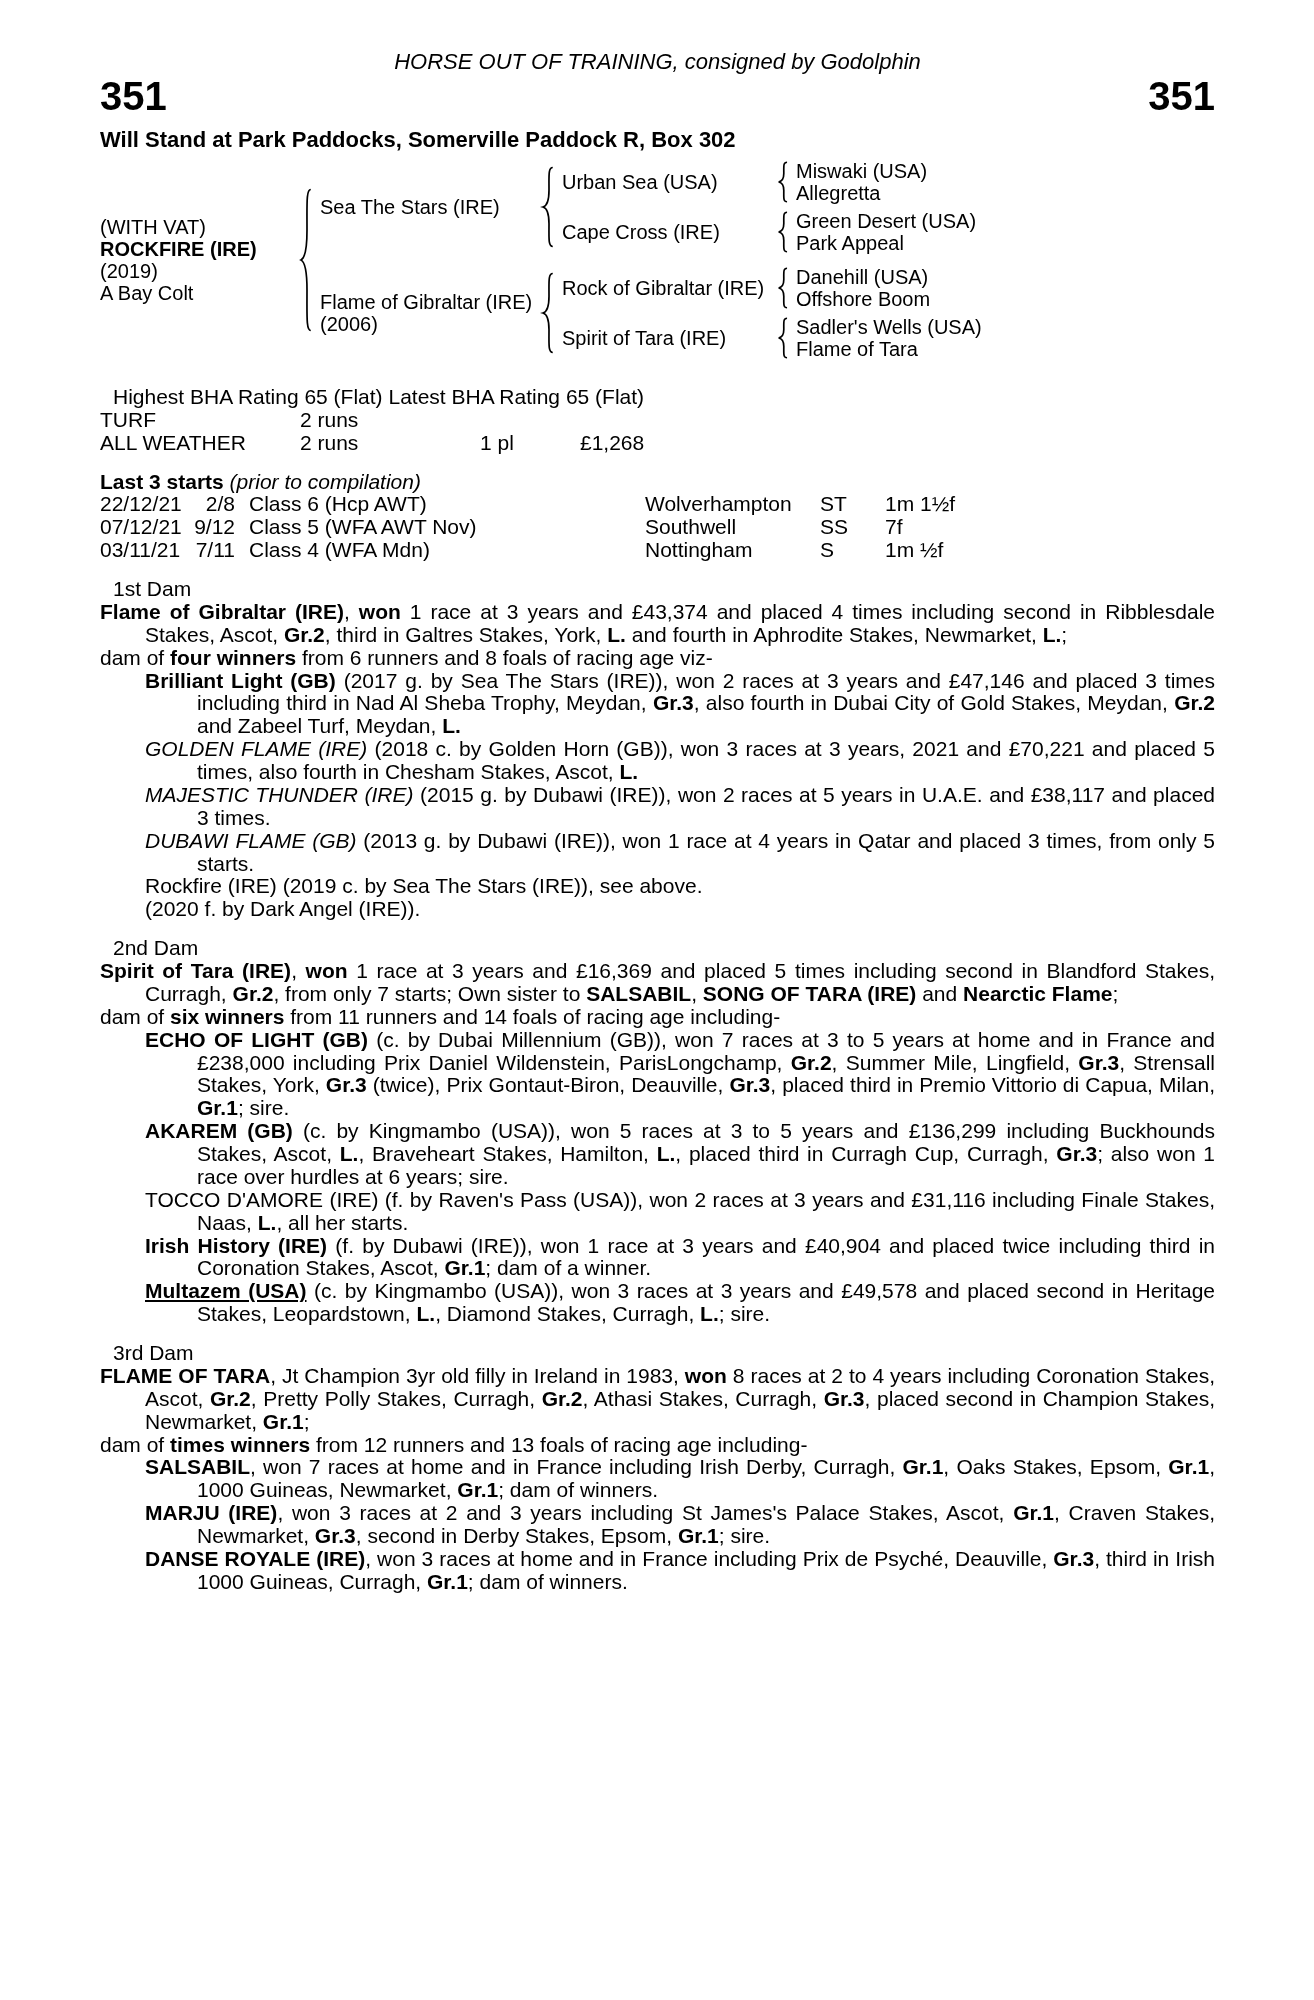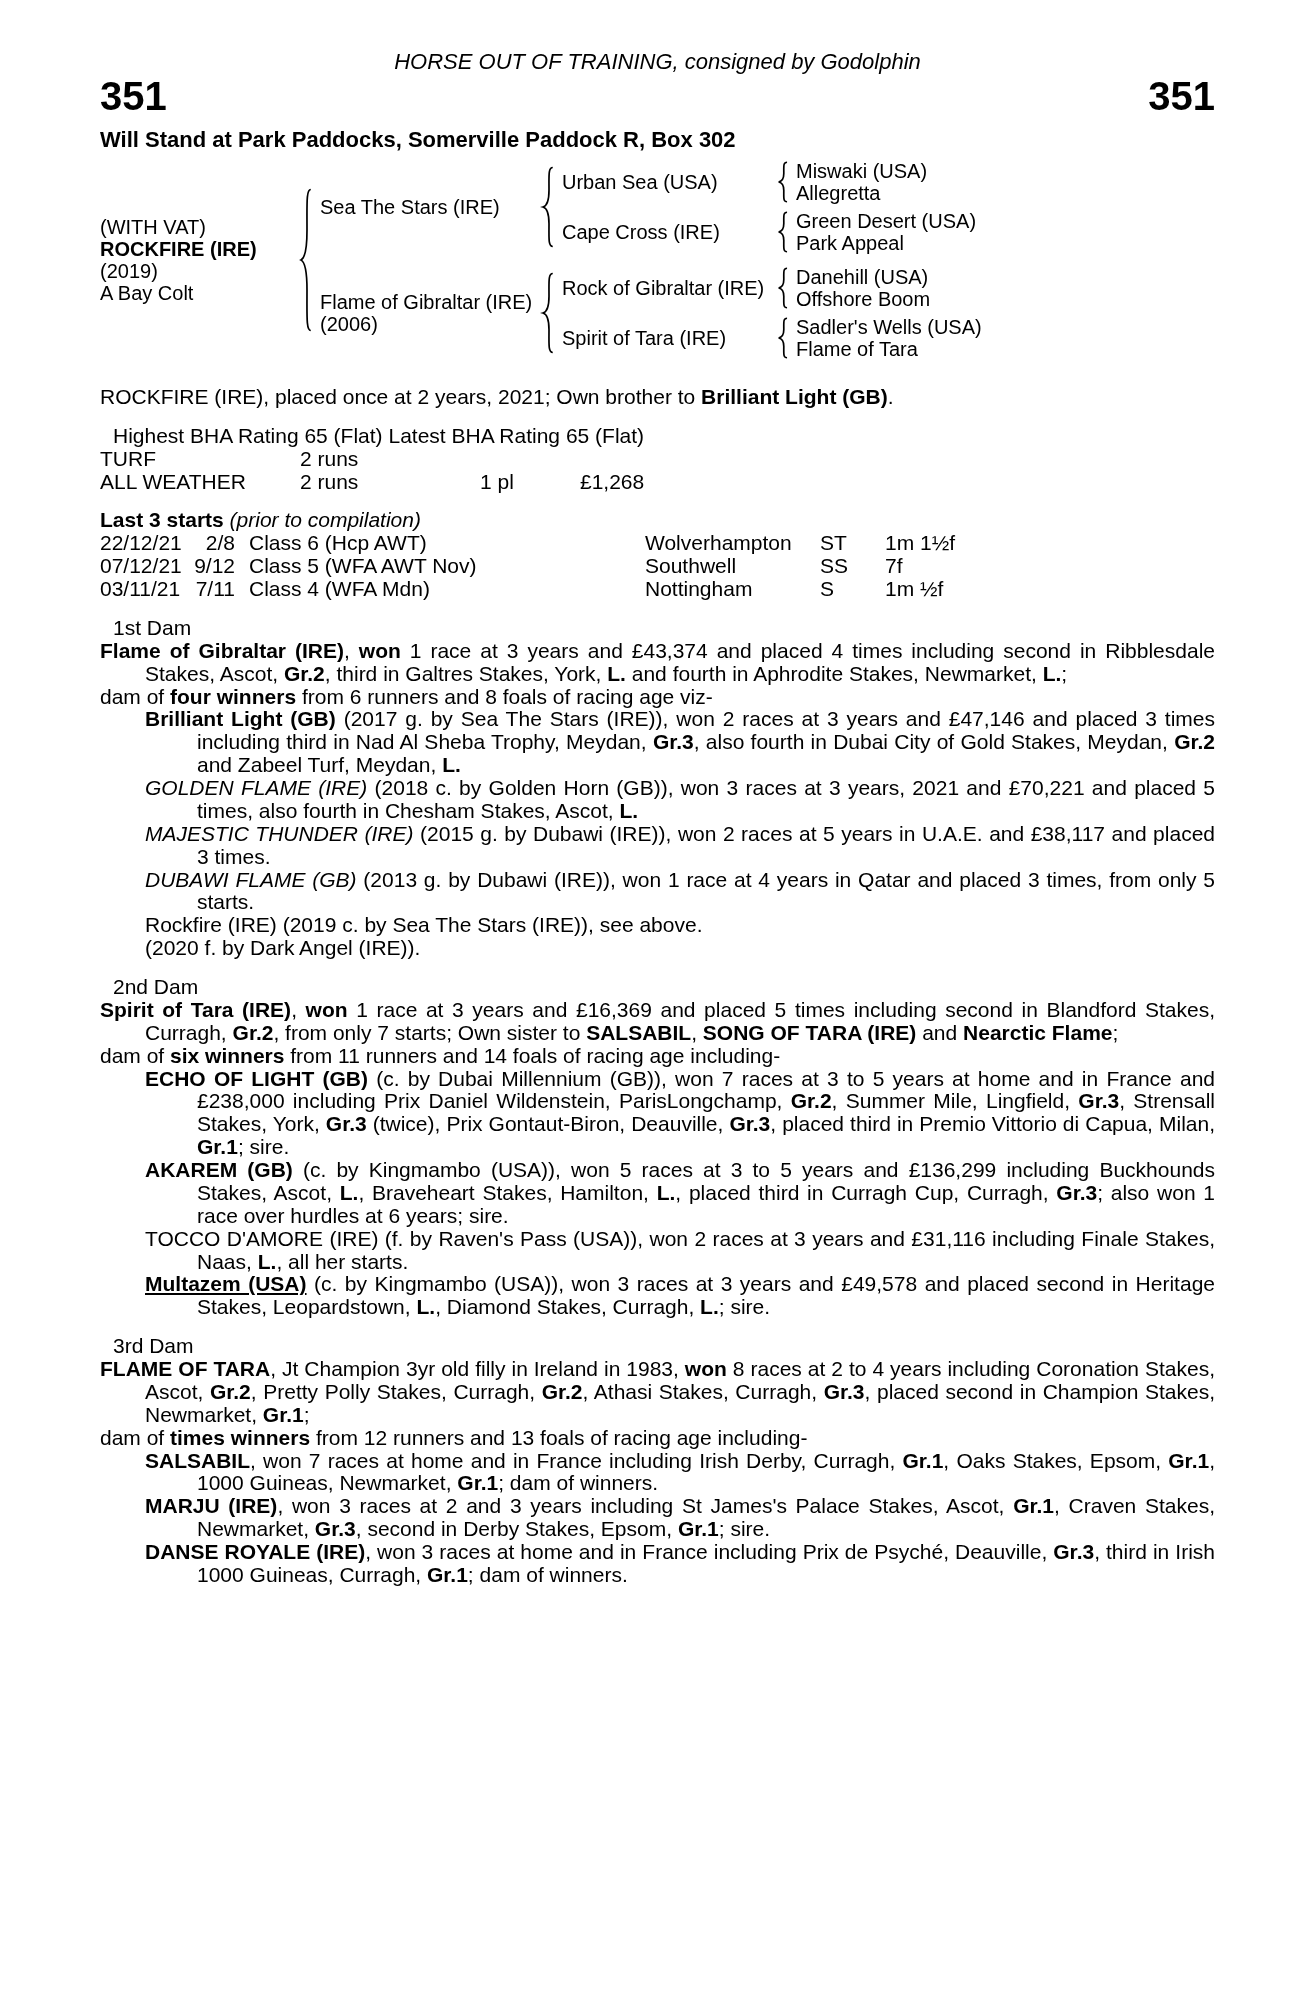--- a/index.html
+++ b/index.html
@@ -125,23 +125,20 @@
             <div class="vcol gen3pair">
               <div>Sadler's Wells (USA)</div>
               <div>Flame of Tara</div>
             </div>
           </div>
         </div>
       </div>
     </div>
   </div>
 
-  <div class="section">
-    <p class="p-flush"><span>ROCKFIRE (IRE), placed once at 2 years, 2021; Own brother to </span><span style="font-weight: bold;">Brilliant Light (GB)</span><span>.</span></p>
-  </div>
 
   <div class="section">
     <p class="h-bold">Highest BHA Rating 65 (Flat) Latest BHA Rating 65 (Flat)</p>
     <div class="rating-row">
       <span>TURF</span>
       <span>2 runs</span>
       <span></span>
       <span></span>
     </div>
     <div class="rating-row">
@@ -192,20 +189,21 @@
     <p class="p-prog"><span>(2020 f. by Dark Angel (IRE)).</span></p>
   </div>
 
   <div class="section">
     <p class="h-bold">2nd Dam</p>
     <p class="p-hang"><span style="font-weight: bold;">Spirit of Tara (IRE)</span><span>, </span><span style="font-weight: bold;">won</span><span> 1 race at 3 years and £16,369 and placed 5 times including second in Blandford Stakes, Curragh, </span><span style="font-weight: bold;">Gr.2</span><span>, from only 7 starts; Own sister to </span><span style="font-weight: bold;">SALSABIL</span><span>, </span><span style="font-weight: bold;">SONG OF TARA (IRE)</span><span> and </span><span style="font-weight: bold;">Nearctic Flame</span><span>;</span></p>
     <p class="p-flush"><span>dam of </span><span style="font-weight: bold;">six winners</span><span> from 11 runners and 14 foals of racing age including-</span></p>
     <p class="p-prog"><span style="font-weight: bold;">ECHO OF LIGHT (GB)</span><span> (c. by Dubai Millennium (GB)), won 7 races at 3 to 5 years at home and in France and £238,000 including Prix Daniel Wildenstein, ParisLongchamp, </span><span style="font-weight: bold;">Gr.2</span><span>, Summer Mile, Lingfield, </span><span style="font-weight: bold;">Gr.3</span><span>, Strensall Stakes, York, </span><span style="font-weight: bold;">Gr.3</span><span> (twice), Prix Gontaut-Biron, Deauville, </span><span style="font-weight: bold;">Gr.3</span><span>, placed third in Premio Vittorio di Capua, Milan, </span><span style="font-weight: bold;">Gr.1</span><span>; sire.</span></p>
     <p class="p-prog"><span style="font-weight: bold;">AKAREM (GB)</span><span> (c. by Kingmambo (USA)), won 5 races at 3 to 5 years and £136,299 including Buckhounds Stakes, Ascot, </span><span style="font-weight: bold;">L.</span><span>, Braveheart Stakes, Hamilton, </span><span style="font-weight: bold;">L.</span><span>, placed third in Curragh Cup, Curragh, </span><span style="font-weight: bold;">Gr.3</span><span>; also won 1 race over hurdles at 6 years; sire.</span></p>
     <p class="p-prog"><span style="font-weight: normal;">TOCCO D'AMORE (IRE)</span><span> (f. by Raven's Pass (USA)), won 2 races at 3 years and £31,116 including Finale Stakes, Naas, </span><span style="font-weight: bold;">L.</span><span>, all her starts.</span></p>
+    <p class="p-prog"><span style="font-weight: bold;">Irish History (IRE)</span><span> (f. by Dubawi (IRE)), won 1 race at 3 years and £40,904 and placed twice including third in Coronation Stakes, Ascot, </span><span style="font-weight: bold;">Gr.1</span><span>; dam of a winner.</span></p>
     <p class="p-prog"><span style="font-weight: bold; text-decoration: underline;">Multazem (USA)</span><span> (c. by Kingmambo (USA)), won 3 races at 3 years and £49,578 and placed second in Heritage Stakes, Leopardstown, </span><span style="font-weight: bold;">L.</span><span>, Diamond Stakes, Curragh, </span><span style="font-weight: bold;">L.</span><span>; sire.</span></p>
   </div>
 
   <div class="section">
     <p class="h-bold">3rd Dam</p>
     <p class="p-hang"><span style="font-weight: bold;">FLAME OF TARA</span><span>, Jt Champion 3yr old filly in Ireland in 1983, </span><span style="font-weight: bold;">won</span><span> 8 races at 2 to 4 years including Coronation Stakes, Ascot, </span><span style="font-weight: bold;">Gr.2</span><span>, Pretty Polly Stakes, Curragh, </span><span style="font-weight: bold;">Gr.2</span><span>, Athasi Stakes, Curragh, </span><span style="font-weight: bold;">Gr.3</span><span>, placed second in Champion Stakes, Newmarket, </span><span style="font-weight: bold;">Gr.1</span><span>;</span></p>
     <p class="p-flush"><span>dam of </span><span style="font-weight: bold;">times winners</span><span> from 12 runners and 13 foals of racing age including-</span></p>
     <p class="p-prog"><span style="font-weight: bold;">SALSABIL</span><span>, won 7 races at home and in France including Irish Derby, Curragh, </span><span style="font-weight: bold;">Gr.1</span><span>, Oaks Stakes, Epsom, </span><span style="font-weight: bold;">Gr.1</span><span>, 1000 Guineas, Newmarket, </span><span style="font-weight: bold;">Gr.1</span><span>; dam of winners.</span></p>
     <p class="p-prog"><span style="font-weight: bold;">MARJU (IRE)</span><span>, won 3 races at 2 and 3 years including St James's Palace Stakes, Ascot, </span><span style="font-weight: bold;">Gr.1</span><span>, Craven Stakes, Newmarket, </span><span style="font-weight: bold;">Gr.3</span><span>, second in Derby Stakes, Epsom, </span><span style="font-weight: bold;">Gr.1</span><span>; sire.</span></p>
     <p class="p-prog"><span style="font-weight: bold;">DANSE ROYALE (IRE)</span><span>, won 3 races at home and in France including Prix de Psyché, Deauville, </span><span style="font-weight: bold;">Gr.3</span><span>, third in Irish 1000 Guineas, Curragh, </span><span style="font-weight: bold;">Gr.1</span><span>; dam of winners.</span></p>

